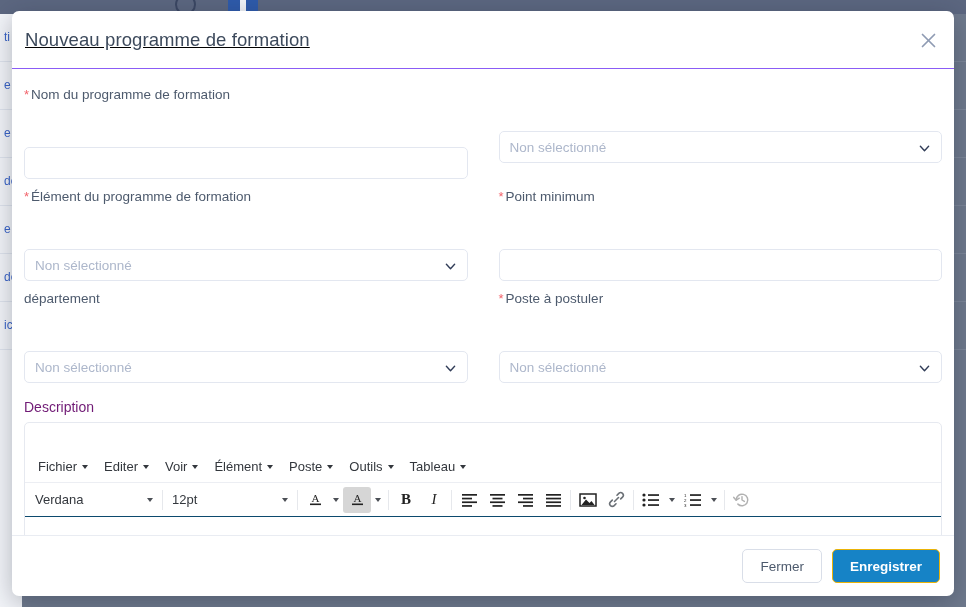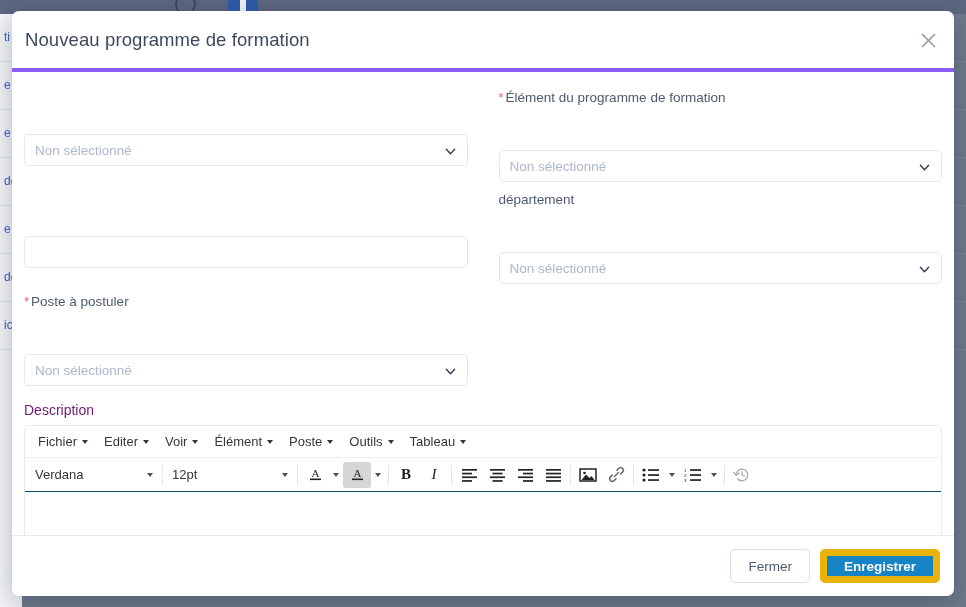--- a/index.html
+++ b/index.html
@@ -94,23 +94,24 @@
     overflow: hidden;
     display: flex;
     flex-direction: column;
   }
 
   
   .modal-header {
     position: relative;
     height: 57px;
     flex: 0 0 57px;
-    border-bottom: 4px solid #8b5cf6;
-    display: flex;
-    align-items: center;
+    border-bottom: 1px solid #8b5cf6;
+    display: flex;
+    align-items: center;
+    text-decoration: underline;
   }
   .modal-title {
     font-size: 18.5px;
     color: #3d4a5c;
     padding-left: 13px;
     letter-spacing: .1px;
   }
   .modal-close {
     position: absolute;
     right: 12px;
@@ -189,20 +190,21 @@
     overflow: hidden;
     background: #fff;
   }
   .editor-menubar {
     display: flex;
     align-items: center;
     height: 31px;
     padding: 0 5px;
     border-bottom: 1px solid #eceef3;
     background: #fff;
+    margin-top: 28px;
   }
   .menu-item {
     font-size: 13px;
     color: #33373d;
     padding: 3px 8px;
     border-radius: 3px;
     cursor: pointer;
     white-space: nowrap;
   }
   .menu-item .caret {
@@ -315,21 +317,21 @@
     height: 34px;
   }
   .btn-secondary {
     background: #ffffff;
     border: 1px solid #d9dee8;
     color: #4d5a6d;
     padding: 8px 17px;
   }
   .btn-primary {
     background: #1683c6;
-    border: 7px solid #eab308;
+    border: 1px solid #eab308;
     color: #ffffff;
     padding: 0 17px;
     font-weight: bold;
   }
 </style>
 </head>
 <body>
 
 <div id="backdrop">
   <div class="bd-topbar"></div>
@@ -364,20 +366,28 @@
         <line x1="1.5" y1="1.5" x2="13.5" y2="13.5" stroke="#8f9bb3" stroke-width="1.7" stroke-linecap="round"></line>
         <line x1="13.5" y1="1.5" x2="1.5" y2="13.5" stroke="#8f9bb3" stroke-width="1.7" stroke-linecap="round"></line>
       </svg>
     </div>
   </div>
 
   <div class="modal-body">
 
     <div class="field-grid">
 
+      <div class="field">
+        <span class="field-label">
+          <span class="req">*</span><span>Nom du programme de formation</span>
+        </span>
+        <div class="control">
+          <span class="placeholder"></span>
+        </div>
+      </div>
 
       <div class="field">
         <div class="control select">
           <span class="placeholder">Non sélectionné</span>
           <svg class="chev" viewBox="0 0 12 12">
             <polyline points="1.5,3.5 6,8.5 10.5,3.5" fill="none" stroke="#303c57" stroke-width="1.5" stroke-linecap="round" stroke-linejoin="round"></polyline>
           </svg>
         </div>
       </div>
 
@@ -387,20 +397,23 @@
         </span>
         <div class="control select">
           <span class="placeholder">Non sélectionné</span>
           <svg class="chev" viewBox="0 0 12 12">
             <polyline points="1.5,3.5 6,8.5 10.5,3.5" fill="none" stroke="#303c57" stroke-width="1.5" stroke-linecap="round" stroke-linejoin="round"></polyline>
           </svg>
         </div>
       </div>
 
       <div class="field">
+        <span class="field-label">
+          <span class="req">*</span><span>Point minimum</span>
+        </span>
         <div class="control">
           <span class="placeholder"></span>
         </div>
       </div>
 
       <div class="field">
         <span class="field-label">
           <span>département</span>
         </span>
         <div class="control select">

